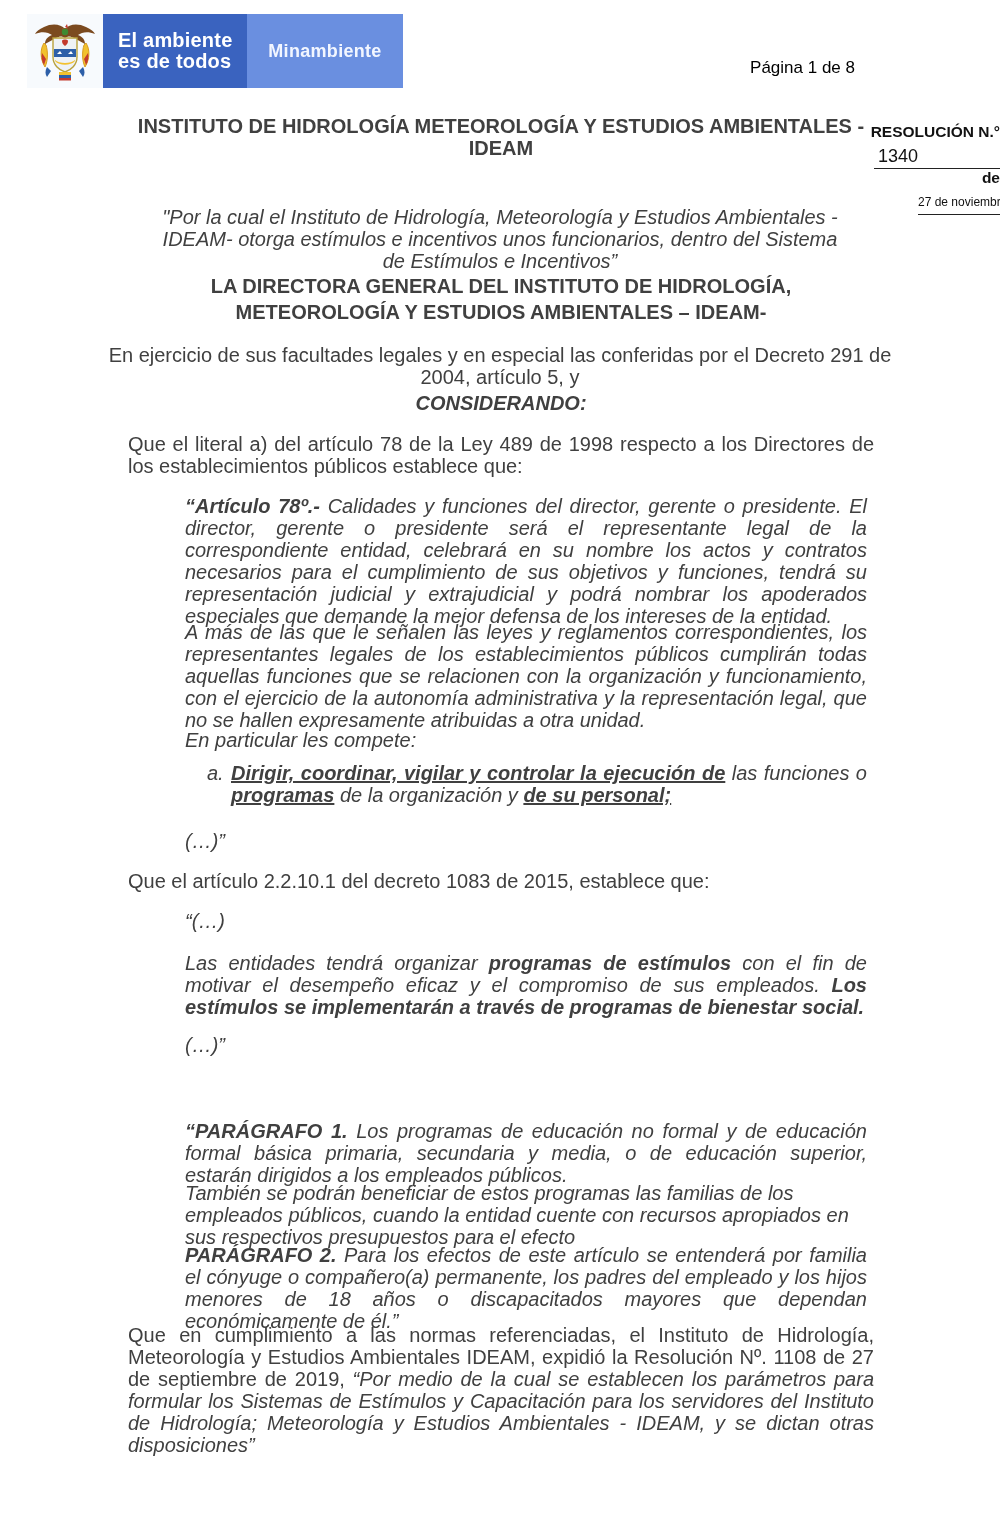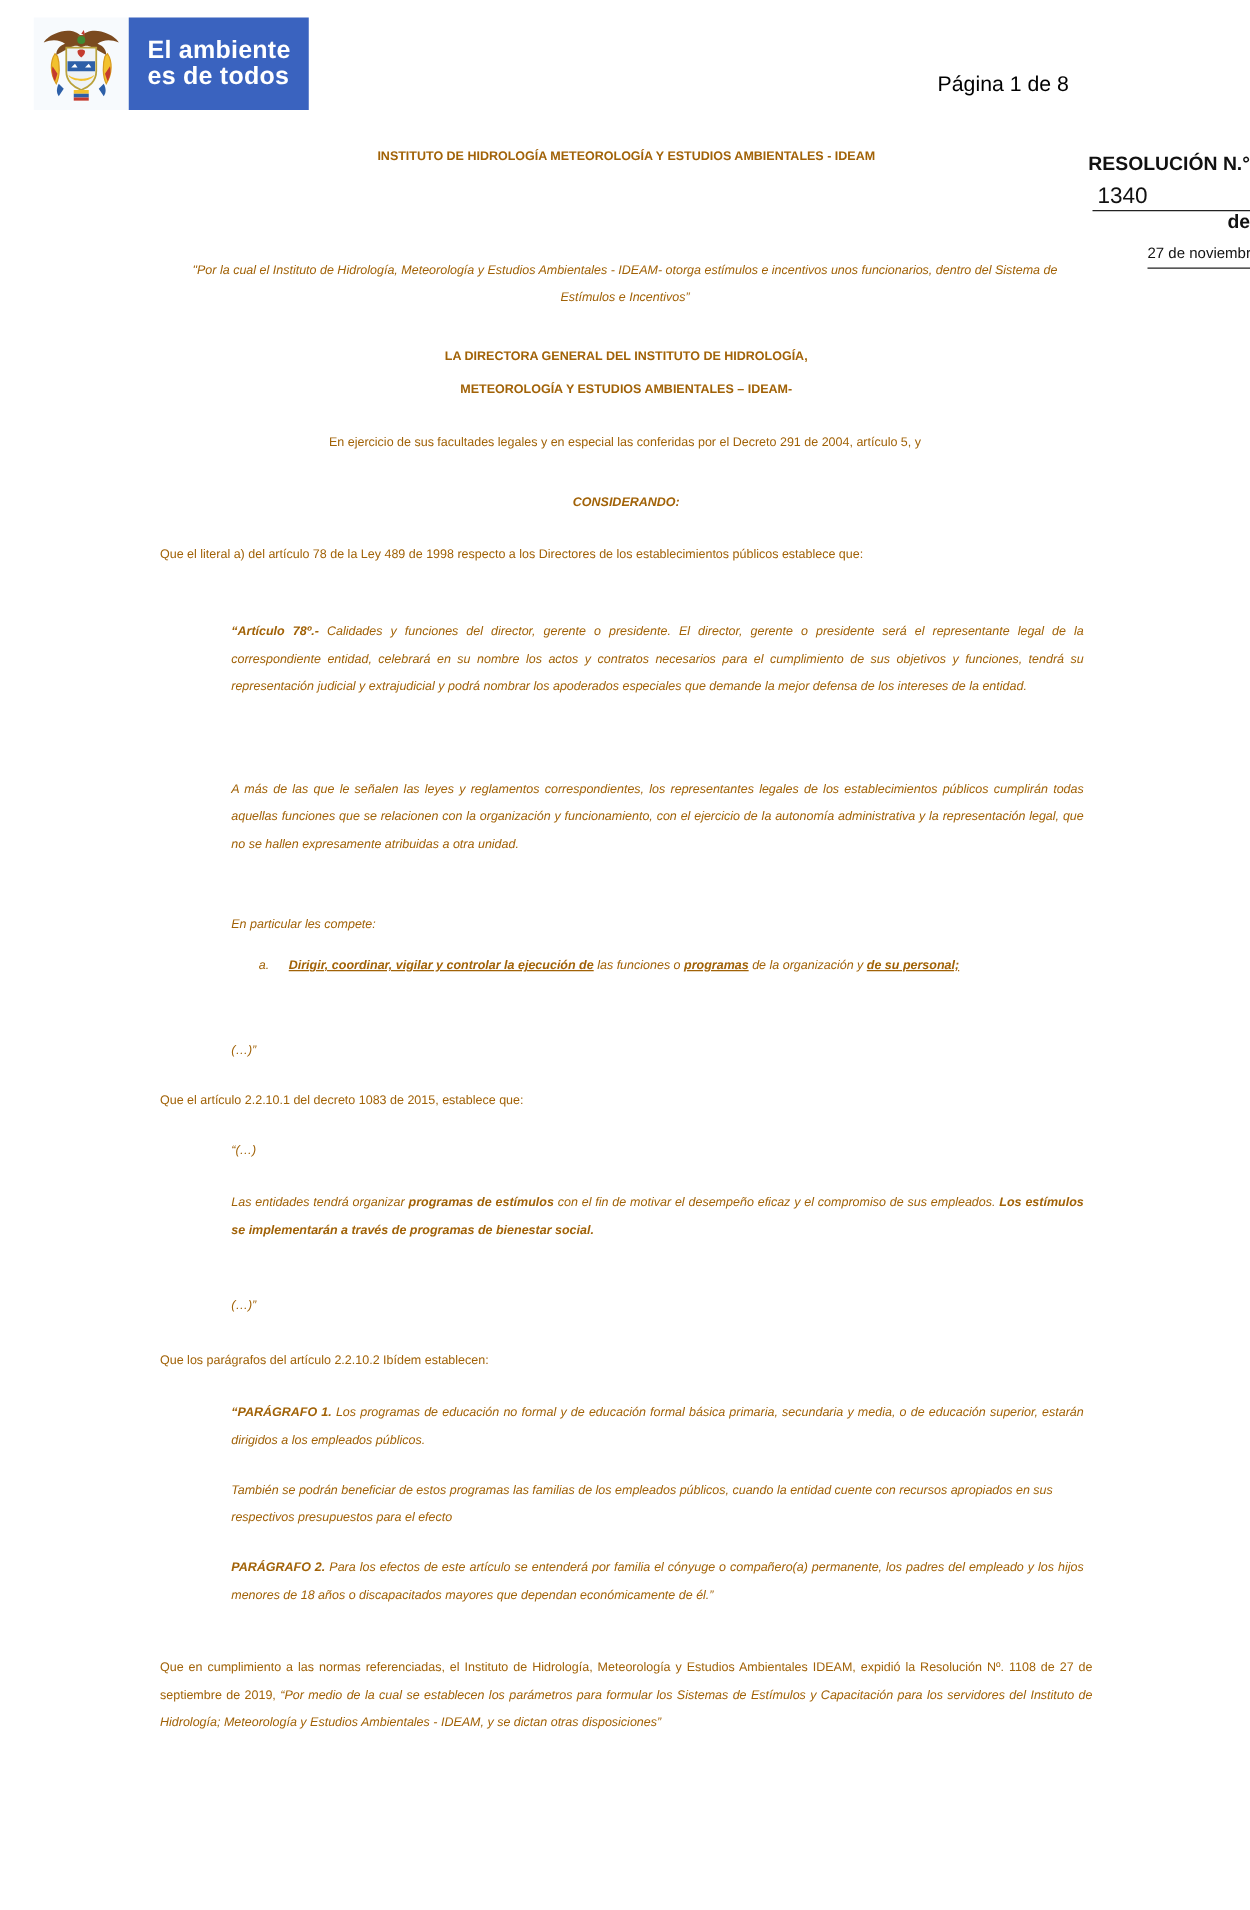--- a/index.html
+++ b/index.html
@@ -14,21 +14,21 @@
 
   
   .banner { position: absolute; left: 27px; top: 14px; height: 74px; display: flex; }
   .crest-box { width: 76px; height: 74px; background: #f7fafd; display: flex; align-items: center; justify-content: center; }
   .tagline-box { width: 144px; height: 74px; background: #3a63bf; color: #fff; display: flex; flex-direction: column; justify-content: center; padding-left: 15px; }
   .tagline-box .tg { font-size: 20px; font-weight: bold; line-height: 21px; letter-spacing: 0.2px; }
   .ministry-box { width: 156px; height: 74px; background: #6a8fe0; color: #f2f6ff; display: flex; align-items: center; justify-content: center; font-size: 18px; font-weight: bold; letter-spacing: 0.3px; }
   .page-indicator { position: absolute; top: 58px; left: 600px; width: 255px; text-align: right; font-size: 17px; color: #000; }
 
   
-  .blk { position: absolute; font-size: 10px; line-height: 22px; color: #a16207; }
+  .blk { position: absolute; font-size: 20px; line-height: 22px; color: #404040; }
   .main-col { left: 128px; width: 746px; }
   .quote-col { left: 185px; width: 682px; }
   .center { text-align: center; }
   .justify { text-align: justify; }
   .bold { font-weight: bold; }
   .italic { font-style: italic; }
   .b { font-weight: bold; }
   .u { text-decoration: underline; }
   .i { font-style: italic; }
 
@@ -78,20 +78,21 @@
 
         <rect x="27" y="53" width="12" height="3" fill="#f2c12e"></rect>
         <rect x="27" y="56" width="12" height="3" fill="#2d5fa8"></rect>
         <rect x="27" y="59" width="12" height="2.5" fill="#c43a2e"></rect>
       </svg>
     </div>
     <div class="tagline-box">
       <div class="tg">El ambiente</div>
       <div class="tg">es de todos</div>
     </div>
+    <div class="ministry-box">Minambiente</div>
   </div>
 
   <div class="page-indicator">Página 1 de 8</div>
 
   <div class="blk main-col center bold" style="top:115px;">INSTITUTO DE HIDROLOGÍA METEOROLOGÍA Y ESTUDIOS AMBIENTALES - IDEAM</div>
 
   <div class="res-row">
     <span class="res-label">RESOLUCIÓN N.°</span>
     <span class="res-blank-number">1340</span>
     <span class="res-connector">de</span>
@@ -125,21 +126,20 @@
   <div class="blk quote-col italic" style="top:830px;">(…)”</div>
 
   <div class="blk main-col" style="top:870px;">Que el artículo 2.2.10.1 del decreto 1083 de 2015, establece que:</div>
 
   <div class="blk quote-col italic" style="top:910px;">“(…)</div>
 
   <div class="blk quote-col justify italic" style="top:952px;"><span>Las entidades tendrá organizar </span><span class="b">programas de estímulos</span><span> con el fin de motivar el desempeño eficaz y el compromiso de sus empleados. </span><span class="b">Los estímulos se implementarán a través de programas de bienestar social.</span></div>
 
   <div class="blk quote-col italic" style="top:1034px;">(…)”</div>
 
-  <div class="blk main-col" style="top:1078px;">Que los parágrafos del artículo 2.2.10.2 Ibídem establecen:</div>
 
   <div class="blk quote-col justify italic" style="top:1120px;"><span class="b">“PARÁGRAFO 1.</span><span> Los programas de educación no formal y de educación formal básica primaria, secundaria y media, o de educación superior, estarán dirigidos a los empleados públicos.</span></div>
 
   <div class="blk quote-col italic" style="top:1182px;">También se podrán beneficiar de estos programas las familias de los empleados públicos, cuando la entidad cuente con recursos apropiados en sus respectivos presupuestos para el efecto</div>
 
   <div class="blk quote-col justify italic" style="top:1244px;"><span class="b">PARÁGRAFO 2.</span><span> Para los efectos de este artículo se entenderá por familia el cónyuge o compañero(a) permanente, los padres del empleado y los hijos menores de 18 años o discapacitados mayores que dependan económicamente de él.”</span></div>
 
   <div class="blk main-col justify" style="top:1324px;"><span>Que en cumplimiento a las normas referenciadas, el Instituto de Hidrología, Meteorología y Estudios Ambientales IDEAM, expidió la Resolución Nº. 1108 de 27 de septiembre de 2019, </span><span class="i">“Por medio de la cual se establecen los parámetros para formular los Sistemas de Estímulos y Capacitación para los servidores del Instituto de Hidrología; Meteorología y Estudios Ambientales - IDEAM, y se dictan otras disposiciones”</span></div>
 
 </div>

